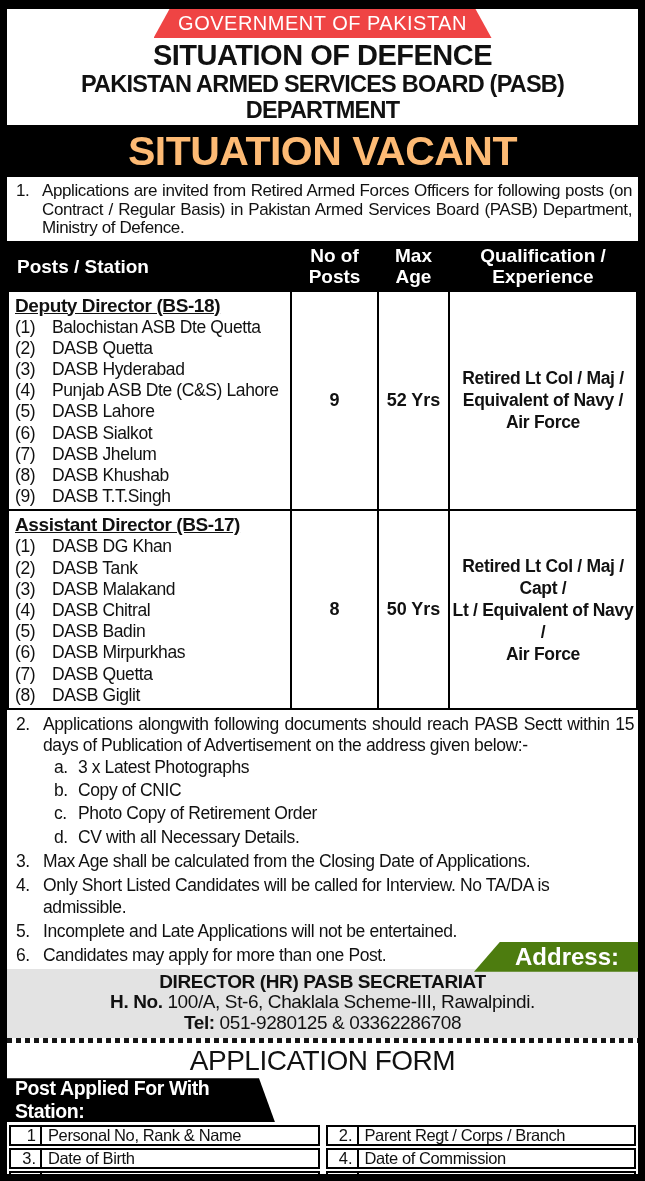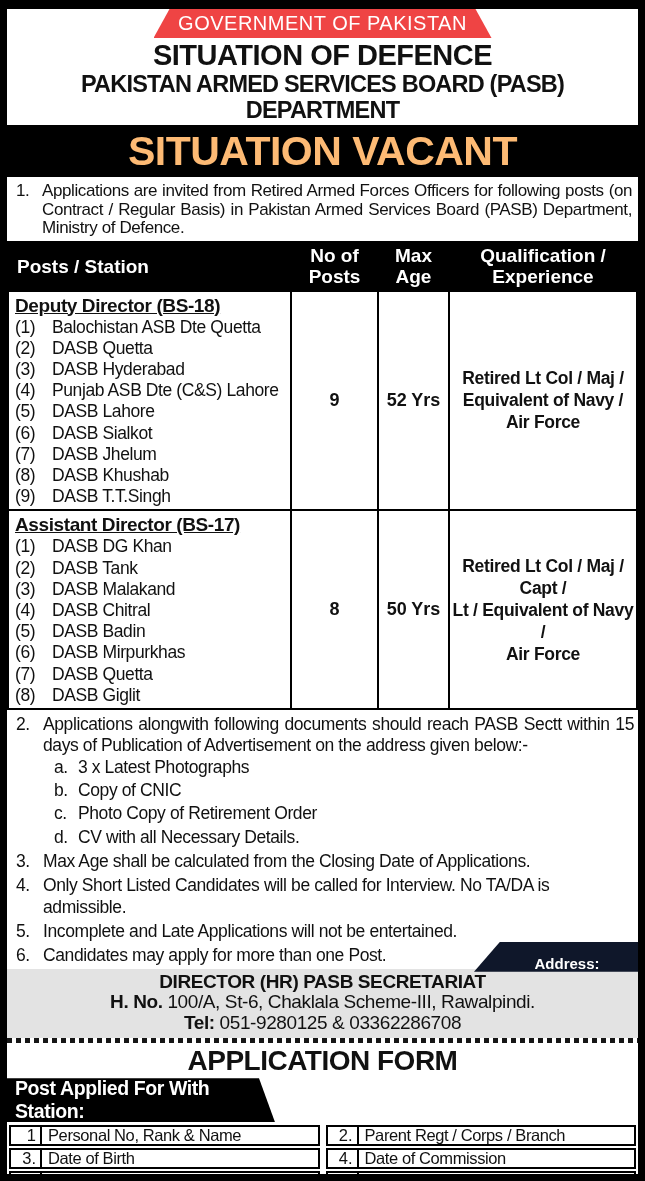--- a/index.html
+++ b/index.html
@@ -44,31 +44,31 @@
   
   .notes { position:relative; padding:3px 4px 2px 9px; }
   .note { display:flex; font-size:17.5px; line-height:21px; letter-spacing:-.4px; margin-top:1px; }
   .note .nnum { width:27px; flex-shrink:0; }
   .note .ntext { flex:1; }
   .note .just { text-align:justify; }
   .subnote { display:flex; margin-left:38px; font-size:17.5px; line-height:23.2px; letter-spacing:-.4px; }
   .subnote .letter { width:24px; flex-shrink:0; }
   .simple-notes .note { line-height:22.8px; }
   .address-tag {
-    position:absolute; right:-4px; bottom:-3px; width:168px; height:30px; background:#0f172a;
+    position:absolute; right:-4px; bottom:-3px; width:168px; height:30px; background:#4d7c0f;
     clip-path:polygon(26px 0, 100% 0, 100% 100%, 0 100%);
-    color:#fff; font-size:15px; font-weight:bold;
-    display:flex; align-items:flex-end; justify-content:center; padding-left:18px;
+    color:#fff; font-size:24px; font-weight:bold;
+    display:flex; align-items:center; justify-content:center; padding-left:18px;
   }
   
   .addr-block { background:#e3e3e3; text-align:center; padding:3px 0 5px; font-size:19px; line-height:20.5px; letter-spacing:-.4px; }
   .b { font-weight:bold; }
   .dotted { height:5px; background:repeating-linear-gradient(90deg,#161616 0 5px,transparent 5px 9px); }
   
-  .app-title { text-align:center; font-size:28px; font-weight:bold; letter-spacing:-.5px; line-height:33px; padding-top:1px; }
+  .app-title { text-align:center; font-size:28px; font-weight:normal; letter-spacing:-.5px; line-height:33px; padding-top:1px; }
   .post-bar {
     width:268px; height:44px; background:#000; color:#fff; margin-top:1px;
     clip-path:polygon(0 0, calc(100% - 16px) 0, 100% 100%, 0 100%);
     display:flex; align-items:center; padding-left:8px;
     font-size:19.5px; font-weight:bold; letter-spacing:-.4px;
   }
   .fields { display:grid; grid-template-columns:1fr 1fr; gap:2px 6px; padding:3px 2px 4px 2px; }
   .field { display:flex; border:2px solid #000; height:21px; align-items:stretch; background:#fff; }
   .fno {
     width:31px; flex-shrink:0; border-right:2px solid #000;

